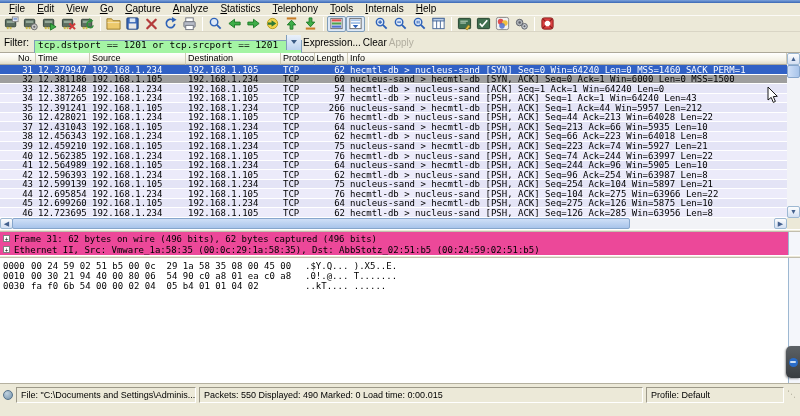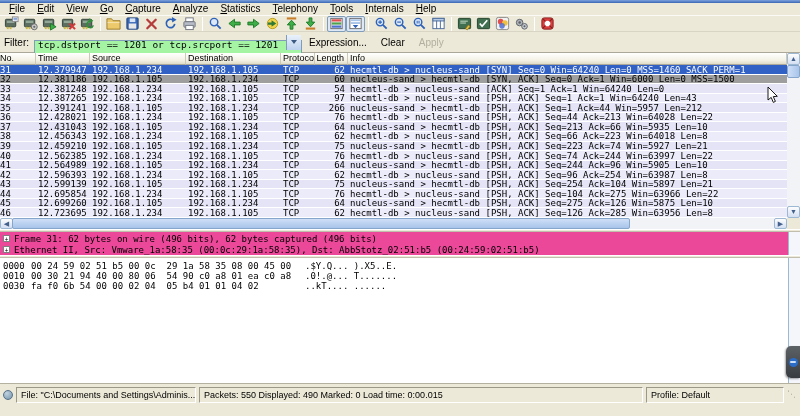--- a/index.html
+++ b/index.html
@@ -29,38 +29,38 @@
               border-bottom:1px solid #aca899; }
   .flabel{ font-size:10px; margin-right:5px; }
   .fcombo{ position:relative; width:268px; height:17px; }
   .finput{ width:268px; height:17px; border:1px solid #7f9db9; background:var(--filter-ok,#a4f4a4);
            font-family:"DejaVu Sans Mono",monospace; font-size:9.5px; padding:0 16px 8px 3px; outline:none; }
   .fdrop{ position:absolute; right:1px; top:1px; width:15px; height:15px;
           background:linear-gradient(#eaf1fb,#bcd2ee); border-left:1px solid #7f9db9;
           display:flex; align-items:center; justify-content:center; }
   .caret{ width:0; height:0; border-left:3px solid transparent; border-right:3px solid transparent;
           border-top:4px solid #3a5a84; }
-  .fbtn{ font-size:10px; padding:2px 7px;text-align:center; }
+  .fbtn{ font-size:10px; padding:2px 1px;text-align:center; }
   .fbtn.disabled{ color:#b2aea0; }
 
   
   .plist{ position:relative; height:176px; background:#fff; }
   .phead{ display:flex; width:787px; height:12px; }
   .hcell{ height:12px; font-size:9px; line-height:11px; padding-left:2px; overflow:hidden; white-space:nowrap;
           background:linear-gradient(#ffffff,#f4f2e6 65%,#e0dcc9);
           border-right:1px solid #cdc9b6; border-bottom:1px solid #aca899; }
   .prows{ width:787px; height:153px; overflow:hidden; }
   .prow{ display:flex; height:9.5625px; border-bottom:1px solid #fff;
          background:var(--tcp-row,#e4e4f6);
          font-family:"DejaVu Sans Mono",monospace; font-size:9px; }
   .prow:nth-child(even){ background:#ecebfa; }
   .prow.selected{ background:var(--sel,#3161c5) !important; color:#fff; }
   .prow.gray{ background:var(--synack,#9e9e9e) !important; color:#000; }
   .cell{ overflow:hidden; white-space:pre; line-height:9px; padding-top:0.5px; padding-left:2px; }
-  .c-no{ width:36px; padding-right:3px; padding-left:0; }
+  .c-no{ width:36px; text-align:right; padding-right:3px; padding-left:0; }
   .c-time{ width:54px; }
   .c-source{ width:96px; }
   .c-destination{ width:95px; }
   .c-protocol{ width:34px; }
   .c-length{ width:33px; text-align:right; padding-right:3px; padding-left:0; }
   .c-info{ flex:1; }
 
   
   .vscroll{ position:absolute; right:0; top:0; width:13px; height:165px; background:#f2f3f7; }
   .sarr{ position:absolute; left:0; width:13px; height:12px; background:linear-gradient(#fdfdfd,#d3dff2);

